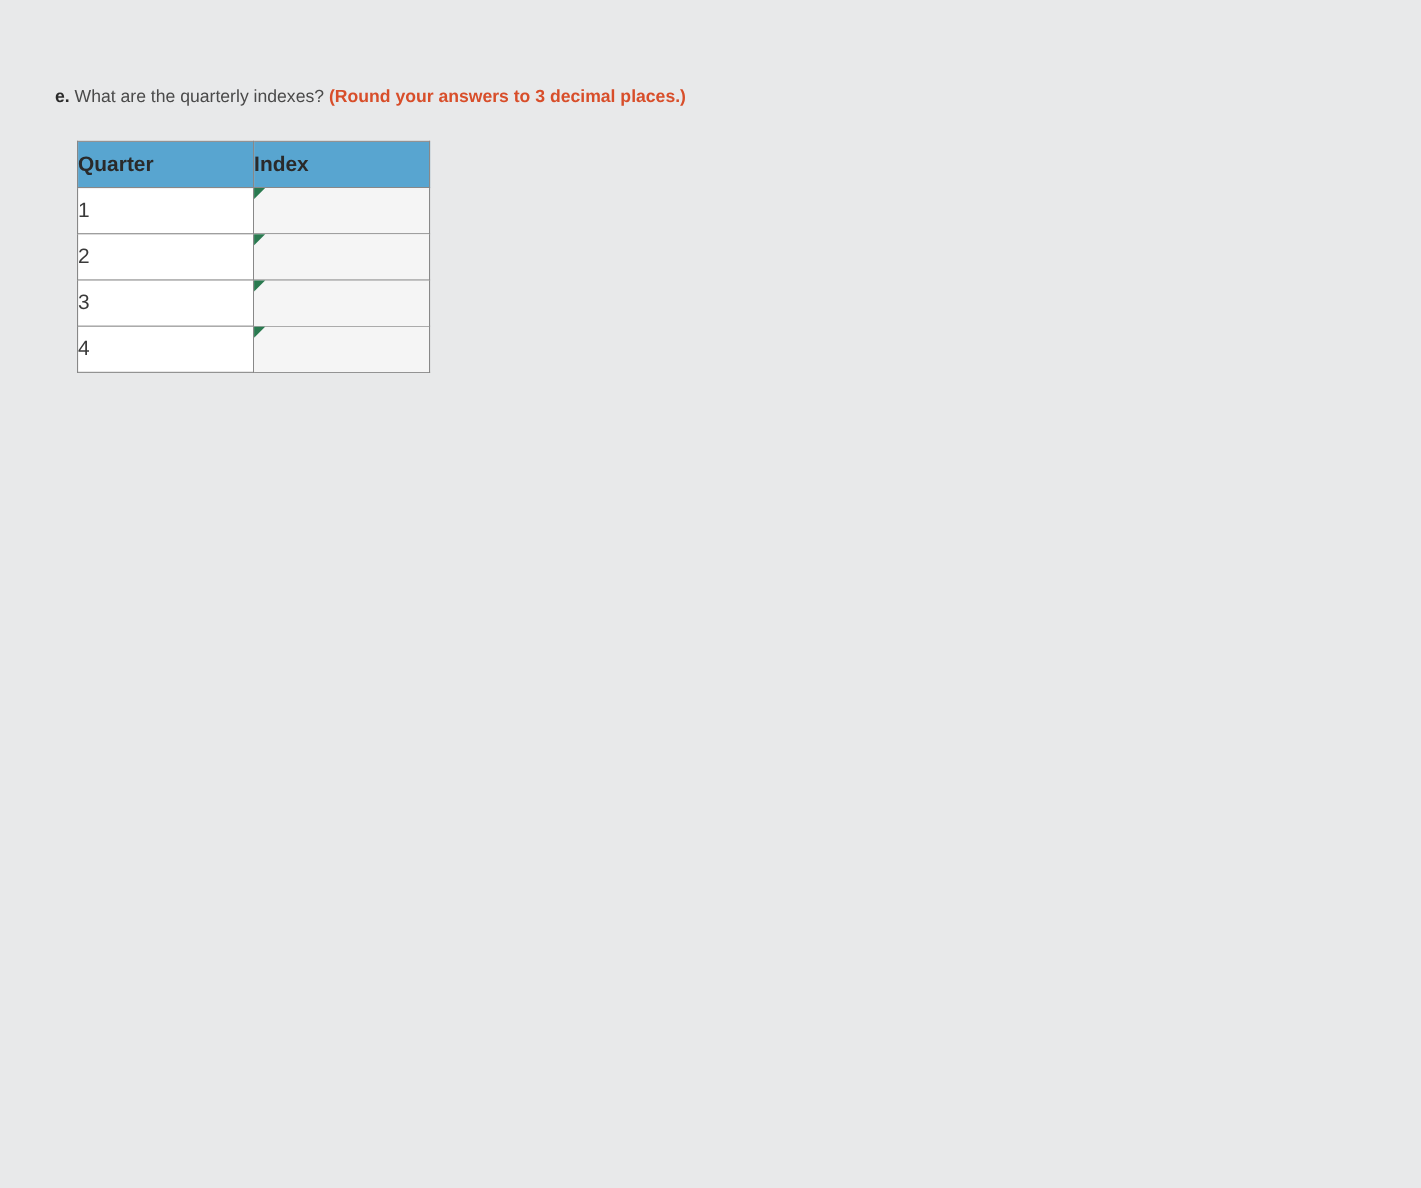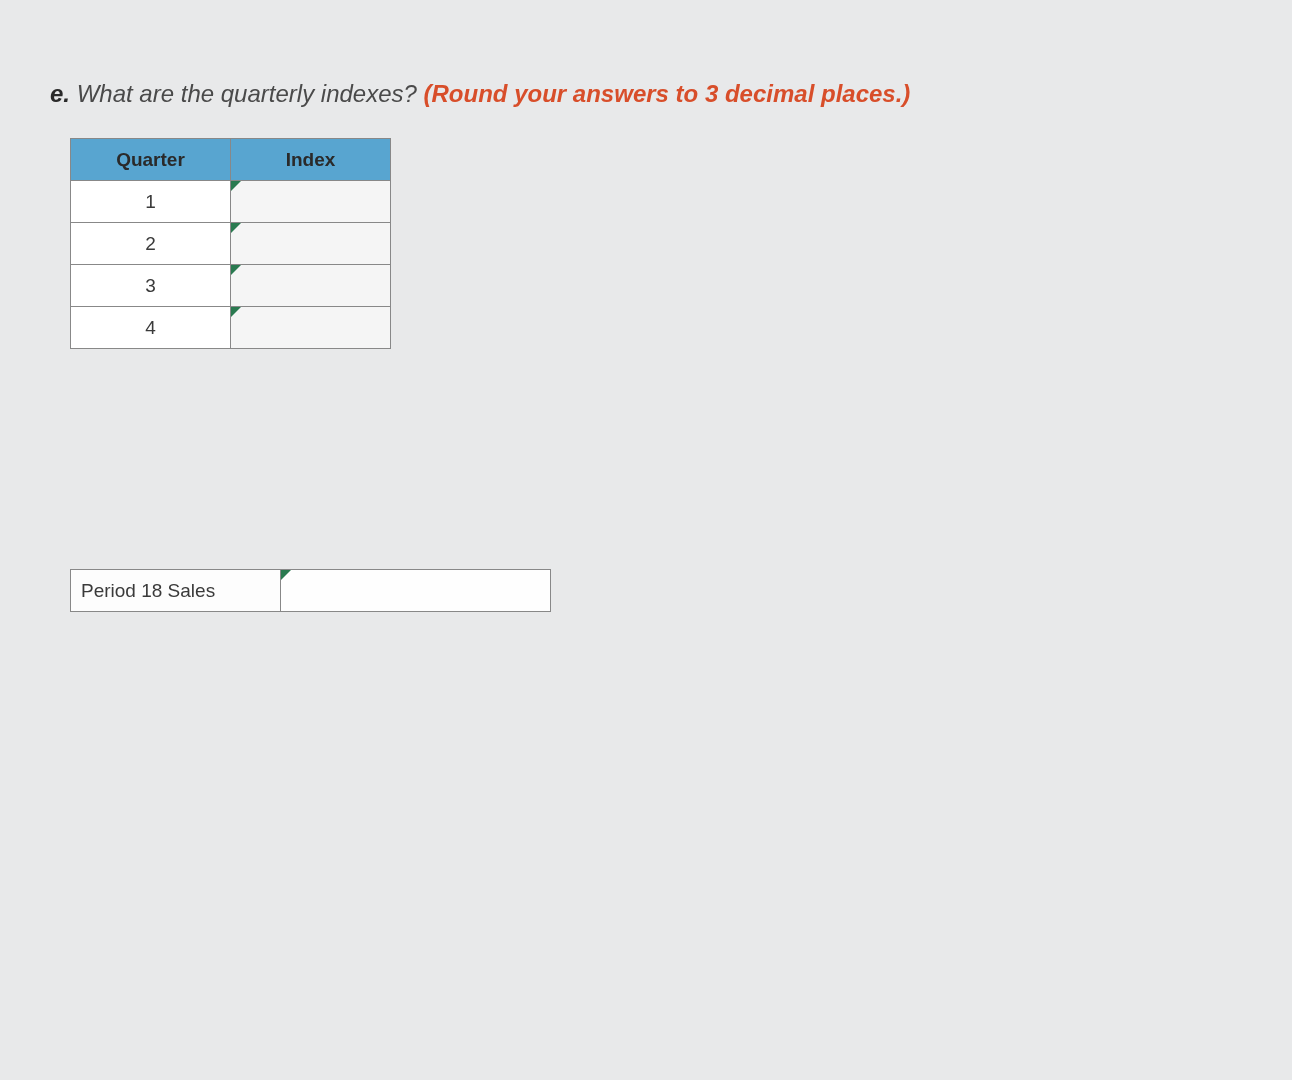--- a/index.html
+++ b/index.html
@@ -12,42 +12,41 @@
       background: #e8e9ea;
       width: 1292px;
       height: 1080px;
       padding: 80px 50px 50px 50px;
       color: #333;
     }
     .question {
       margin-bottom: 40px;
     }
     .question-text {
-      font-size: 24px;
+      font-size: 16px;
       margin-bottom: 30px;
       color: #4a4a4a;
-      font-style: italic;
     }
     .bold-letter {
       font-weight: bold;
       color: #2a2a2a;
     }
     .instruction {
       font-weight: bold;
       color: #d84e2a;
     }
     table {
       border-collapse: collapse;
       margin-left: 20px;
       background: #fff;
     }
     th, td {
       border: 1px solid #888;
       height: 42px;
-      text-align: center;
+      text-align: left;
       font-size: 19px;
       color: #3a3a3a;
     }
     th {
       background: #58a5d0;
       font-weight: bold;
       color: #2a2a2a;
     }
     .table-e th {
       width: 160px;
@@ -124,19 +123,15 @@
     </tr>
   </tbody>
     </table>
 </div>
 
 <div class="spacer"></div>
 
 <div class="question">
   <table class="table-f">
     <tbody>
-    <tr>
-      <td class="label-col">Period 18 Sales</td>
-      <td class="input-col input-cell"></td>
-    </tr>
   </tbody>
     </table>
 </div>
 
 </body></html>

